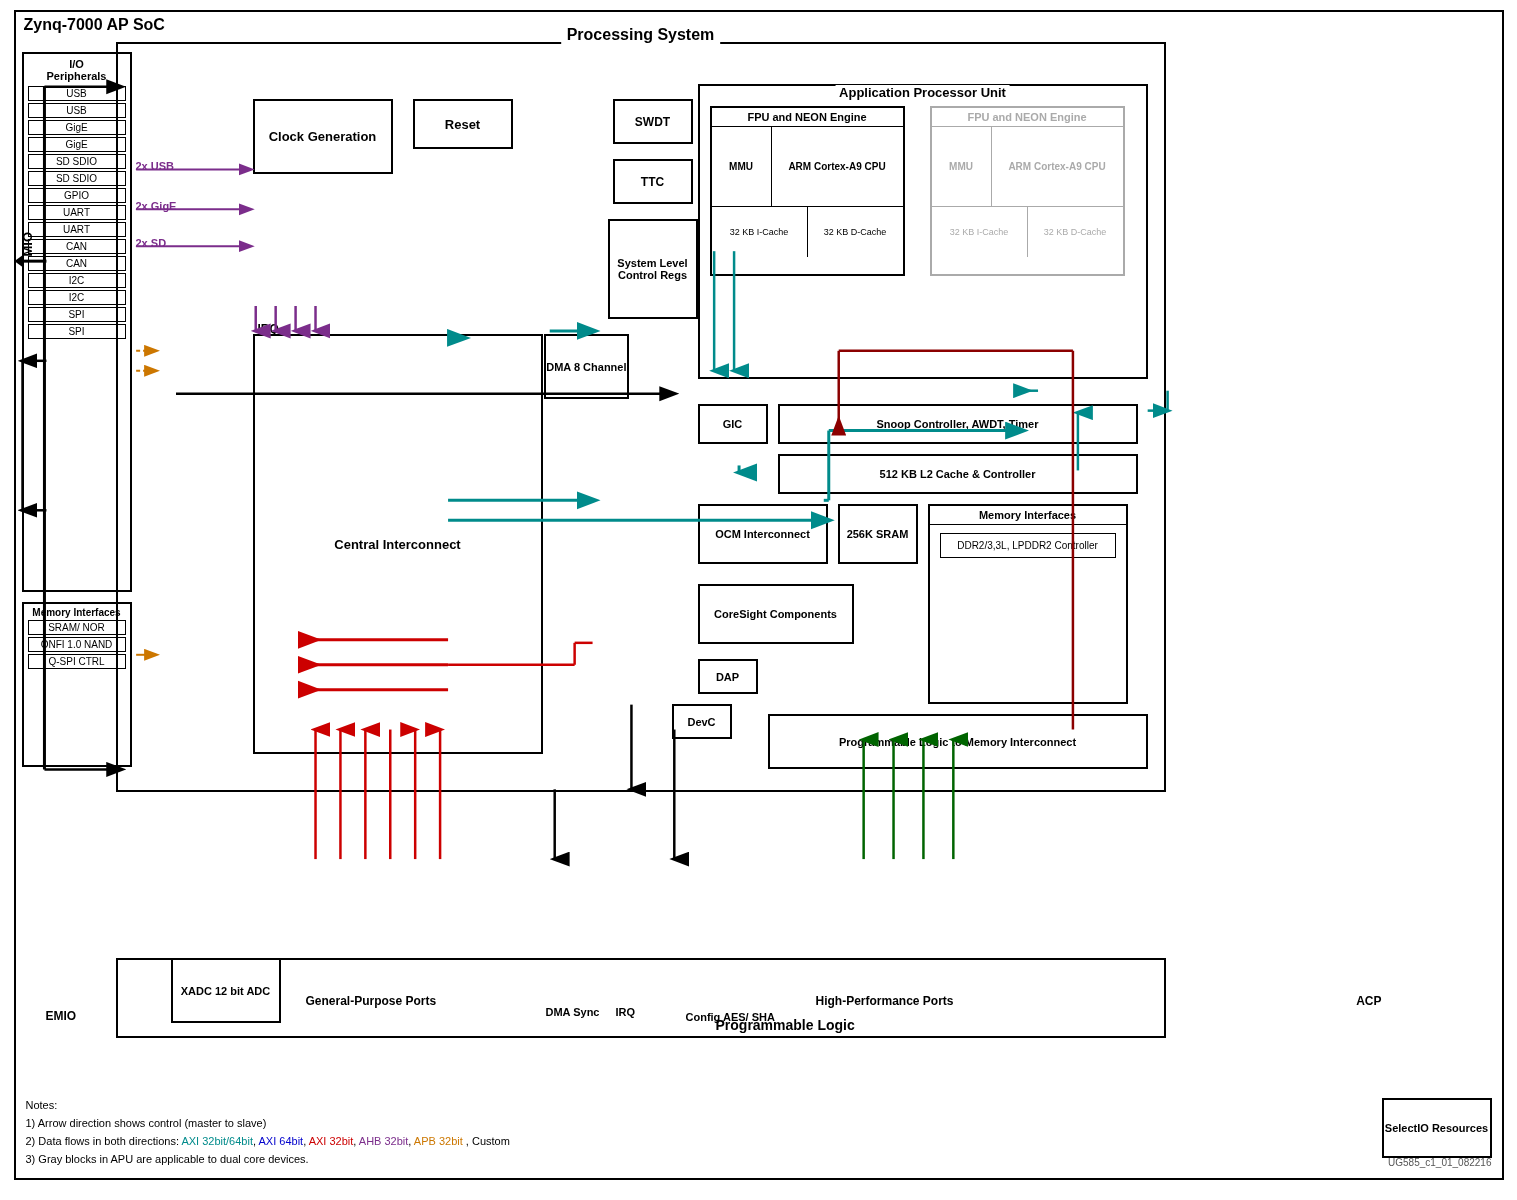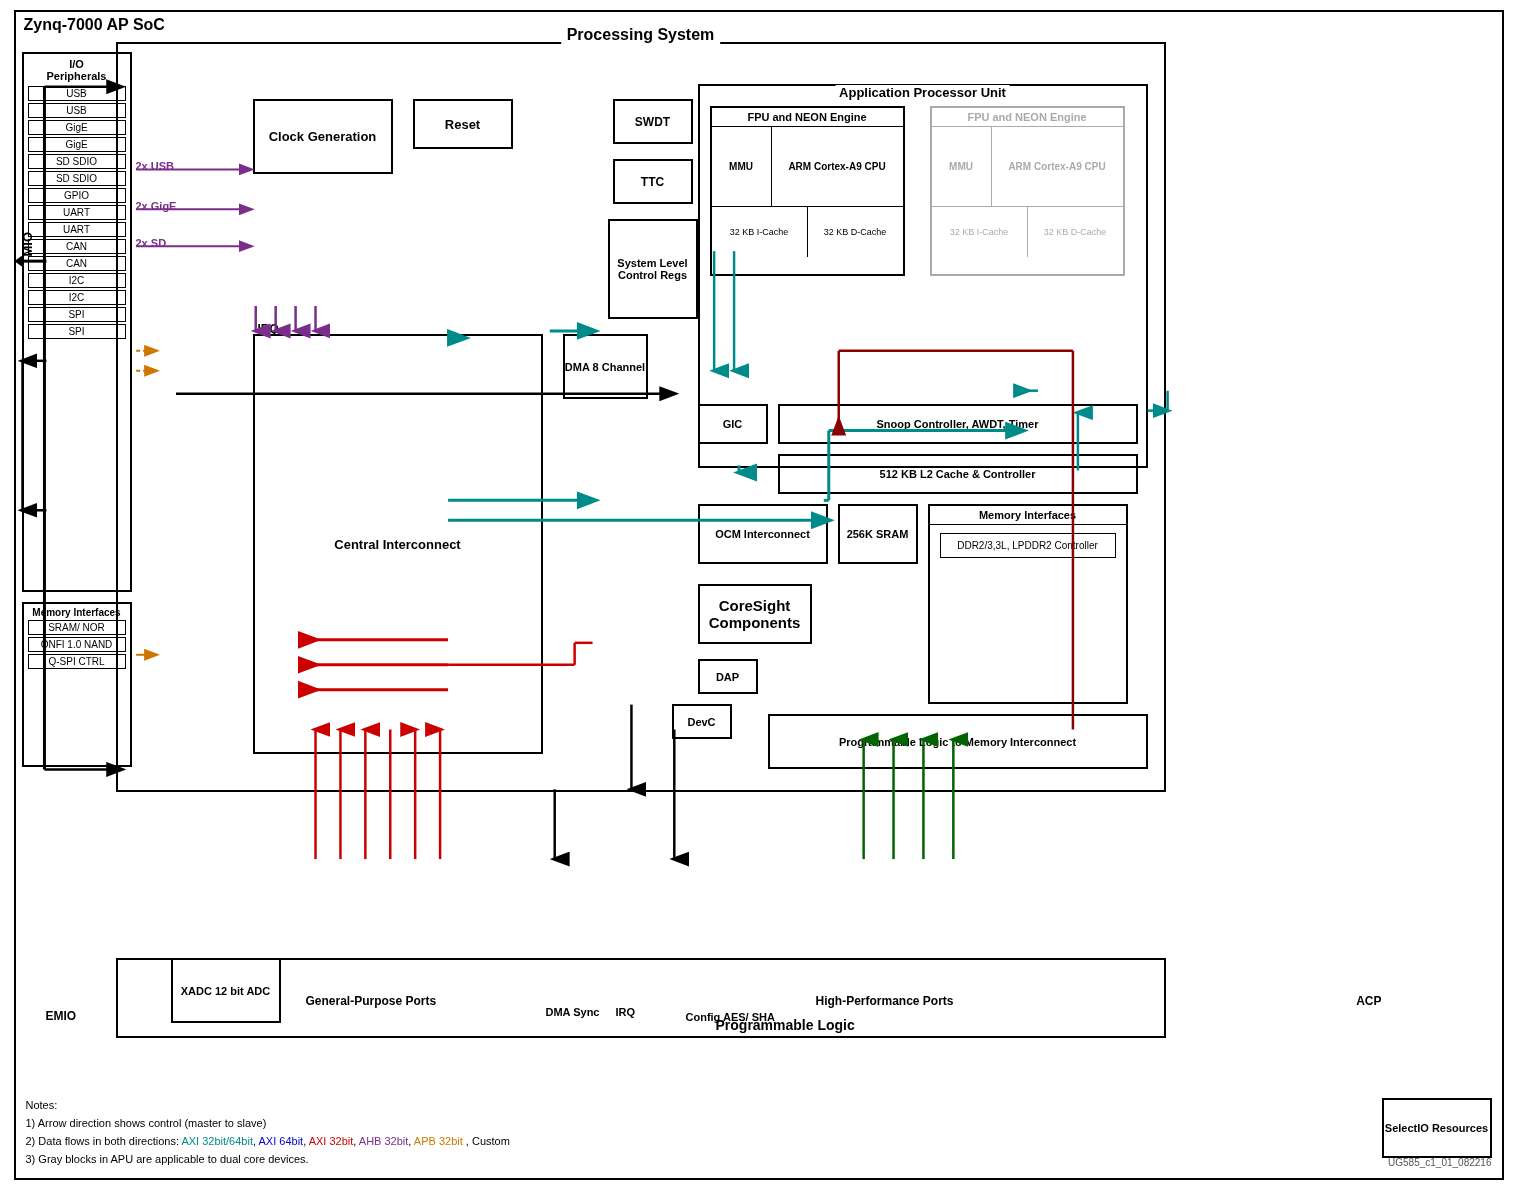--- a/index.html
+++ b/index.html
@@ -181,21 +181,21 @@
       left: 140px;
       font-size: 12px;
       font-weight: bold;
     }
     
     .apu-box {
       position: absolute;
       top: 40px;
       left: 580px;
       width: 450px;
-      height: 384px;
+      height: 295px;
       border: 2px solid #000;
     }
     .apu-label {
       position: absolute;
       top: -1px;
       left: 50%;
       transform: translateX(-50%);
       font-size: 13px;
       font-weight: bold;
       background: #fff;
@@ -392,28 +392,28 @@
       justify-content: center;
       text-align: center;
       font-size: 11px;
       font-weight: bold;
     }
     
     .coresight-box {
       position: absolute;
       top: 540px;
       left: 580px;
-      width: 114px;
+      width: 156px;
       height: 60px;
       border: 2px solid #000;
       display: flex;
       align-items: center;
       justify-content: center;
       text-align: center;
-      font-size: 15px;
+      font-size: 11px;
       font-weight: bold;
     }
     
     .dap-box {
       position: absolute;
       top: 615px;
       left: 580px;
       width: 60px;
       height: 35px;
       border: 2px solid #000;
@@ -434,27 +434,27 @@
       display: flex;
       align-items: center;
       justify-content: center;
       font-size: 11px;
       font-weight: bold;
     }
     
     .dma-box {
       position: absolute;
       top: 290px;
-      left: 445px;
+      left: 426px;
       width: 85px;
       height: 65px;
       border: 2px solid #000;
       display: flex;
       align-items: center;
-      justify-content: center;
+      justify-content: flex-end;
       text-align: center;
       font-size: 11px;
       font-weight: bold;
     }
     
     .central-interconnect-box {
       position: absolute;
       top: 290px;
       left: 135px;
       width: 290px;

